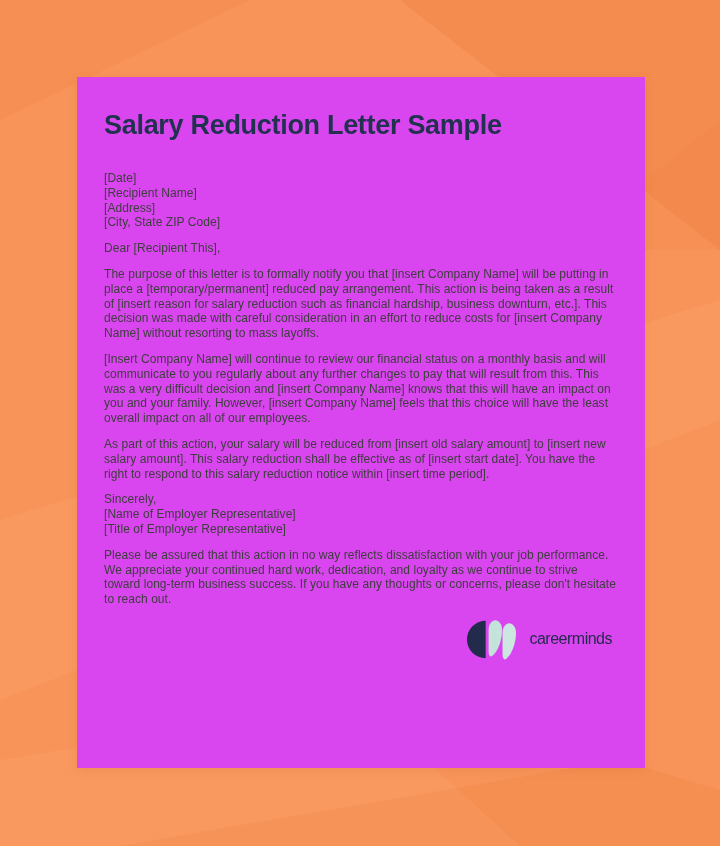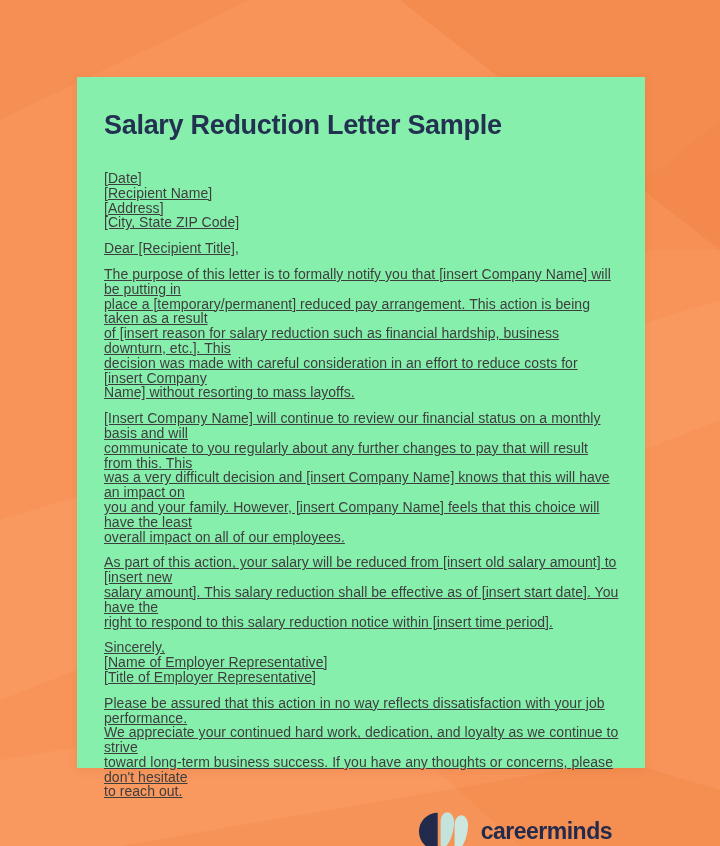--- a/index.html
+++ b/index.html
@@ -15,52 +15,51 @@
   
   .bg-overlay { position: absolute; inset: 0; pointer-events: none; }
   .bg-overlay svg { display: block; width: 720px; height: 846px; }
 
   .card {
     position: absolute;
     left: 77px;
     top: 77px;
     width: 568px;
     height: 691px;
-    background: #86efac;
+    background: #d946ef;
     box-shadow: 0 2px 10px rgba(150, 70, 20, 0.10);
     padding: 31px 25px 0 27px;
   }
   .title {
     font-size: 27px;
     line-height: 34px;
     font-weight: 700;
     letter-spacing: -0.3px;
     color: #233150;
     margin-bottom: 29px;
   }
   .block {
-    font-size: 14px;
+    font-size: 12px;
     line-height: 14.8px;
     color: #3E3E3E;
     white-space: pre-line;
     margin-bottom: 11px;
     letter-spacing: 0.05px;
-    text-decoration: underline;
   }
   .logo-row {
     margin-top: 12px;
     display: flex;
     justify-content: flex-end;
     align-items: center;
     padding-right: 8px;
   }
   .logo-mark { width: 50px; height: 41px; margin-right: 13px; }
   .logo-text {
-    font-size: 23px;
-    font-weight: 700;
+    font-size: 16px;
+    font-weight: 400;
     letter-spacing: -0.5px;
     color: #232B4D;
   }
 </style>
 </head>
 <body>
 
 <div class="bg-overlay">
   <svg viewBox="0 0 720 846" xmlns="http://www.w3.org/2000/svg">
     <rect x="0" y="0" width="720" height="846" fill="#F8945A"></rect>
@@ -74,21 +73,21 @@
 </div>
 
 <div class="card">
   <div class="title">Salary Reduction Letter Sample</div>
 
   <div class="block">[Date]
 [Recipient Name]
 [Address]
 [City, State ZIP Code]</div>
 
-  <div class="block">Dear [Recipient Title],</div>
+  <div class="block">Dear [Recipient This],</div>
 
   <div class="block">The purpose of this letter is to formally notify you that [insert Company Name] will be putting in
 place a [temporary/permanent] reduced pay arrangement. This action is being taken as a result
 of [insert reason for salary reduction such as financial hardship, business downturn, etc.]. This
 decision was made with careful consideration in an effort to reduce costs for [insert Company
 Name] without resorting to mass layoffs.</div>
   <div class="block">[Insert Company Name] will continue to review our financial status on a monthly basis and will
 communicate to you regularly about any further changes to pay that will result from this. This
 was a very difficult decision and [insert Company Name] knows that this will have an impact on
 you and your family. However, [insert Company Name] feels that this choice will have the least

